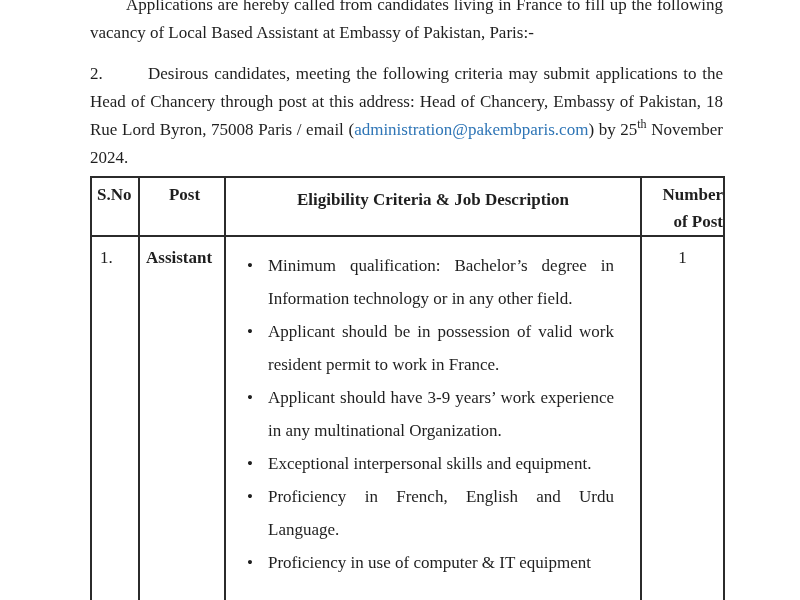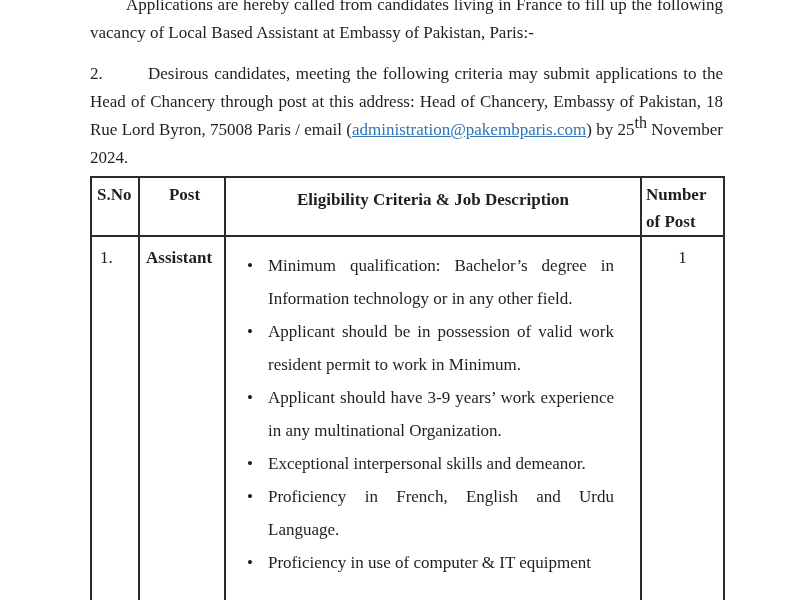--- a/index.html
+++ b/index.html
@@ -31,43 +31,42 @@
   .para-apply {
     margin-top: 13px;
   }
   .para-number {
     display: inline-block;
     width: 58px;
     text-indent: 0;
   }
   .email-link {
     color: #2e75b6;
-    text-decoration: underline;
     cursor: pointer;
   }
   sup.ordinal {
-    font-size: 16px;
+    font-size: 12px;
     line-height: 0;
   }
   table.vacancy {
     border-collapse: collapse;
     table-layout: fixed;
     margin-top: 4px;
     width: 633px;
   }
   table.vacancy th, table.vacancy td {
     border: 2px solid #2b2b2b;
     vertical-align: top;
     font-size: 17px;
     box-sizing: border-box;
   }
   th.h-sno   { width: 48px;  text-align: left; padding: 3px 0 0 5px; }
   th.h-post  { width: 86px;  text-align: center; padding-top: 3px; padding-left: 6px; }
   th.h-crit  { width: 416px; text-align: center; padding-top: 8px; }
-  th.h-num   { width: 83px;  text-align: left; padding: 3px 0 0 4px; line-height: 27px; }
+  th.h-num   { width: 83px;  text-align: right; padding: 3px 0 0 4px; line-height: 27px; }
   tr.header-row th { height: 48px; font-weight: bold; line-height: 27px; }
   td.c-sno  { padding: 7px 0 0 8px; line-height: 28px; }
   td.c-post { padding: 7px 0 0 6px; font-weight: bold; line-height: 28px; }
   td.c-crit { padding: 4px 18px 0 0; }
   td.c-num  { text-align: center; padding-top: 7px; line-height: 28px; }
   td.c-crit ul {
     list-style: none;
     margin: 8px;
     padding: 0 0 0 34px;
   }
@@ -100,23 +99,23 @@
         <th class="h-post">Post</th>
         <th class="h-crit">Eligibility Criteria &amp; Job Description</th>
         <th class="h-num">Number of Post</th>
       </tr>
       <tr class="data-row">
         <td class="c-sno">1.</td>
         <td class="c-post">Assistant</td>
         <td class="c-crit">
           <ul>
               <li>Minimum qualification: Bachelor’s degree in Information technology or in any other field.</li>
-              <li>Applicant should be in possession of valid work resident permit to work in Minimum.</li>
+              <li>Applicant should be in possession of valid work resident permit to work in France.</li>
               <li>Applicant should have 3-9 years’ work experience in any multinational Organization.</li>
-              <li>Exceptional interpersonal skills and demeanor.</li>
+              <li>Exceptional interpersonal skills and equipment.</li>
               <li>Proficiency in French, English and Urdu Language.</li>
               <li>Proficiency in use of computer &amp; IT equipment</li>
             </ul>
         </td>
         <td class="c-num">1</td>
       </tr>
     </tbody>
   </table>
 
 </div>

